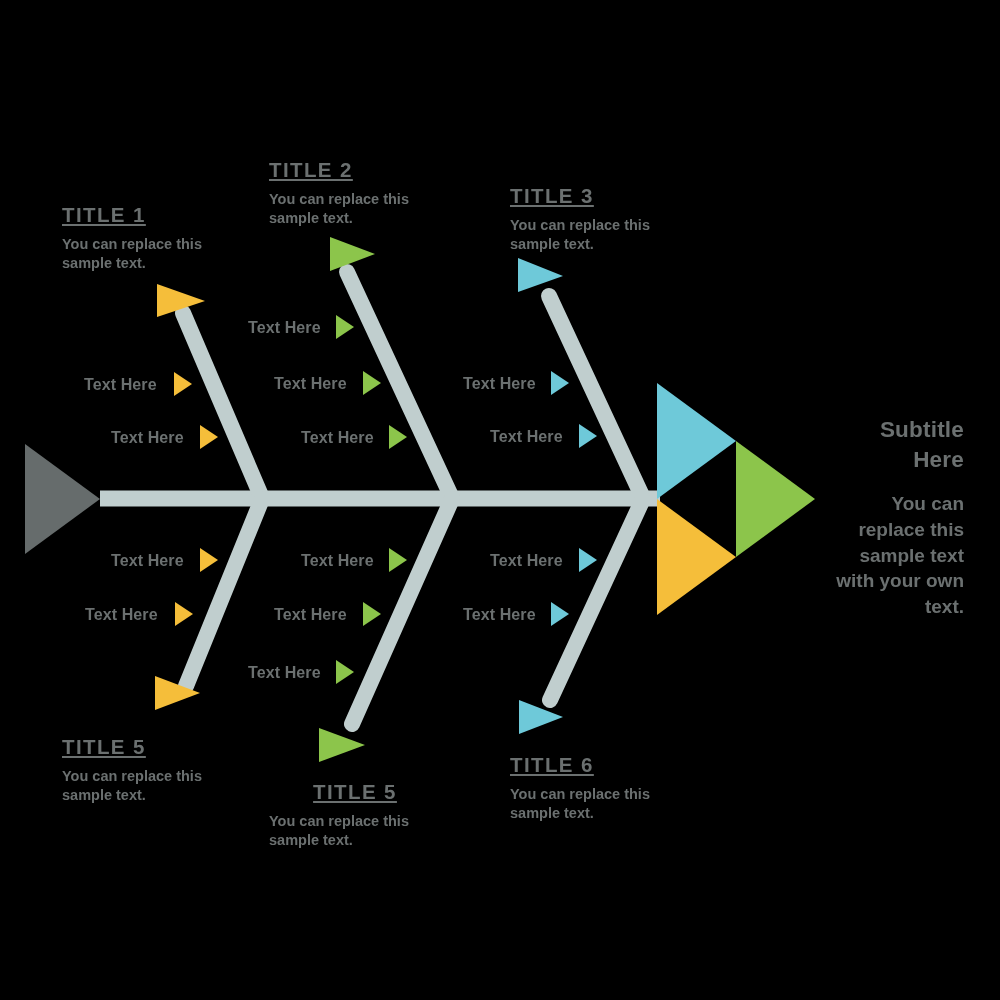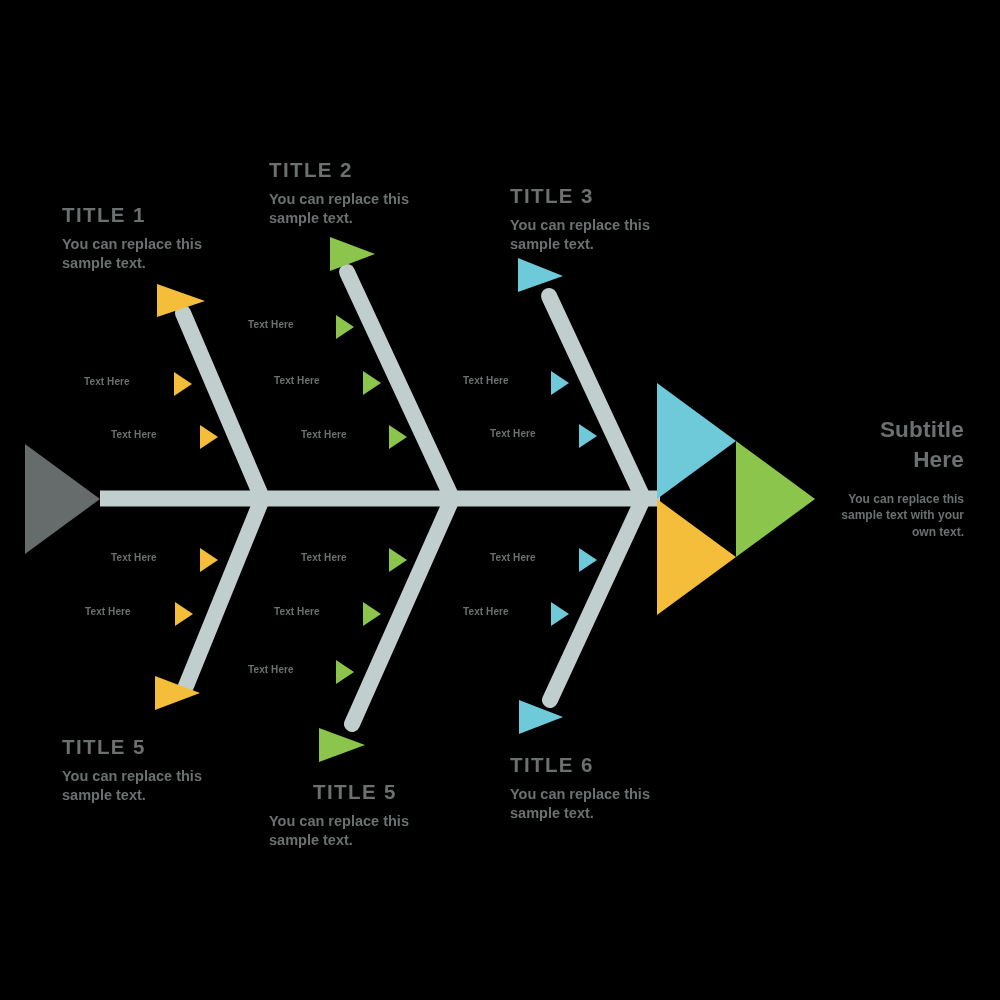--- a/index.html
+++ b/index.html
@@ -14,41 +14,42 @@
   #bones { position:absolute; left:0; top:0; width:1000px; height:1000px; }
 
   .lbl {
     position:absolute;
     color:#6b7070;
     font-weight:bold;
     white-space:nowrap;
     line-height:1.0;
   }
   .text-here {
-    font-size:10px;
+    font-size:16px;
     letter-spacing:0.1px;
     text-align:right;
   }
   .cat-title {
     font-size:20.5px;
     letter-spacing:1.4px;
+    text-decoration:underline;
   }
   .cat-sub {
     font-size:14.5px;
     line-height:1.32;
     white-space:normal;
   }
   .subtitle-main {
     font-size:22.5px;
     line-height:1.34;
     letter-spacing:0.2px;
     white-space:normal;
   }
   .subtitle-body {
-    font-size:12px;
+    font-size:19px;
     line-height:1.35;
     white-space:normal;
   }
   .cat-block { position:absolute; }
 </style>
 </head>
 <body>
 
 <div id="stage">
 

